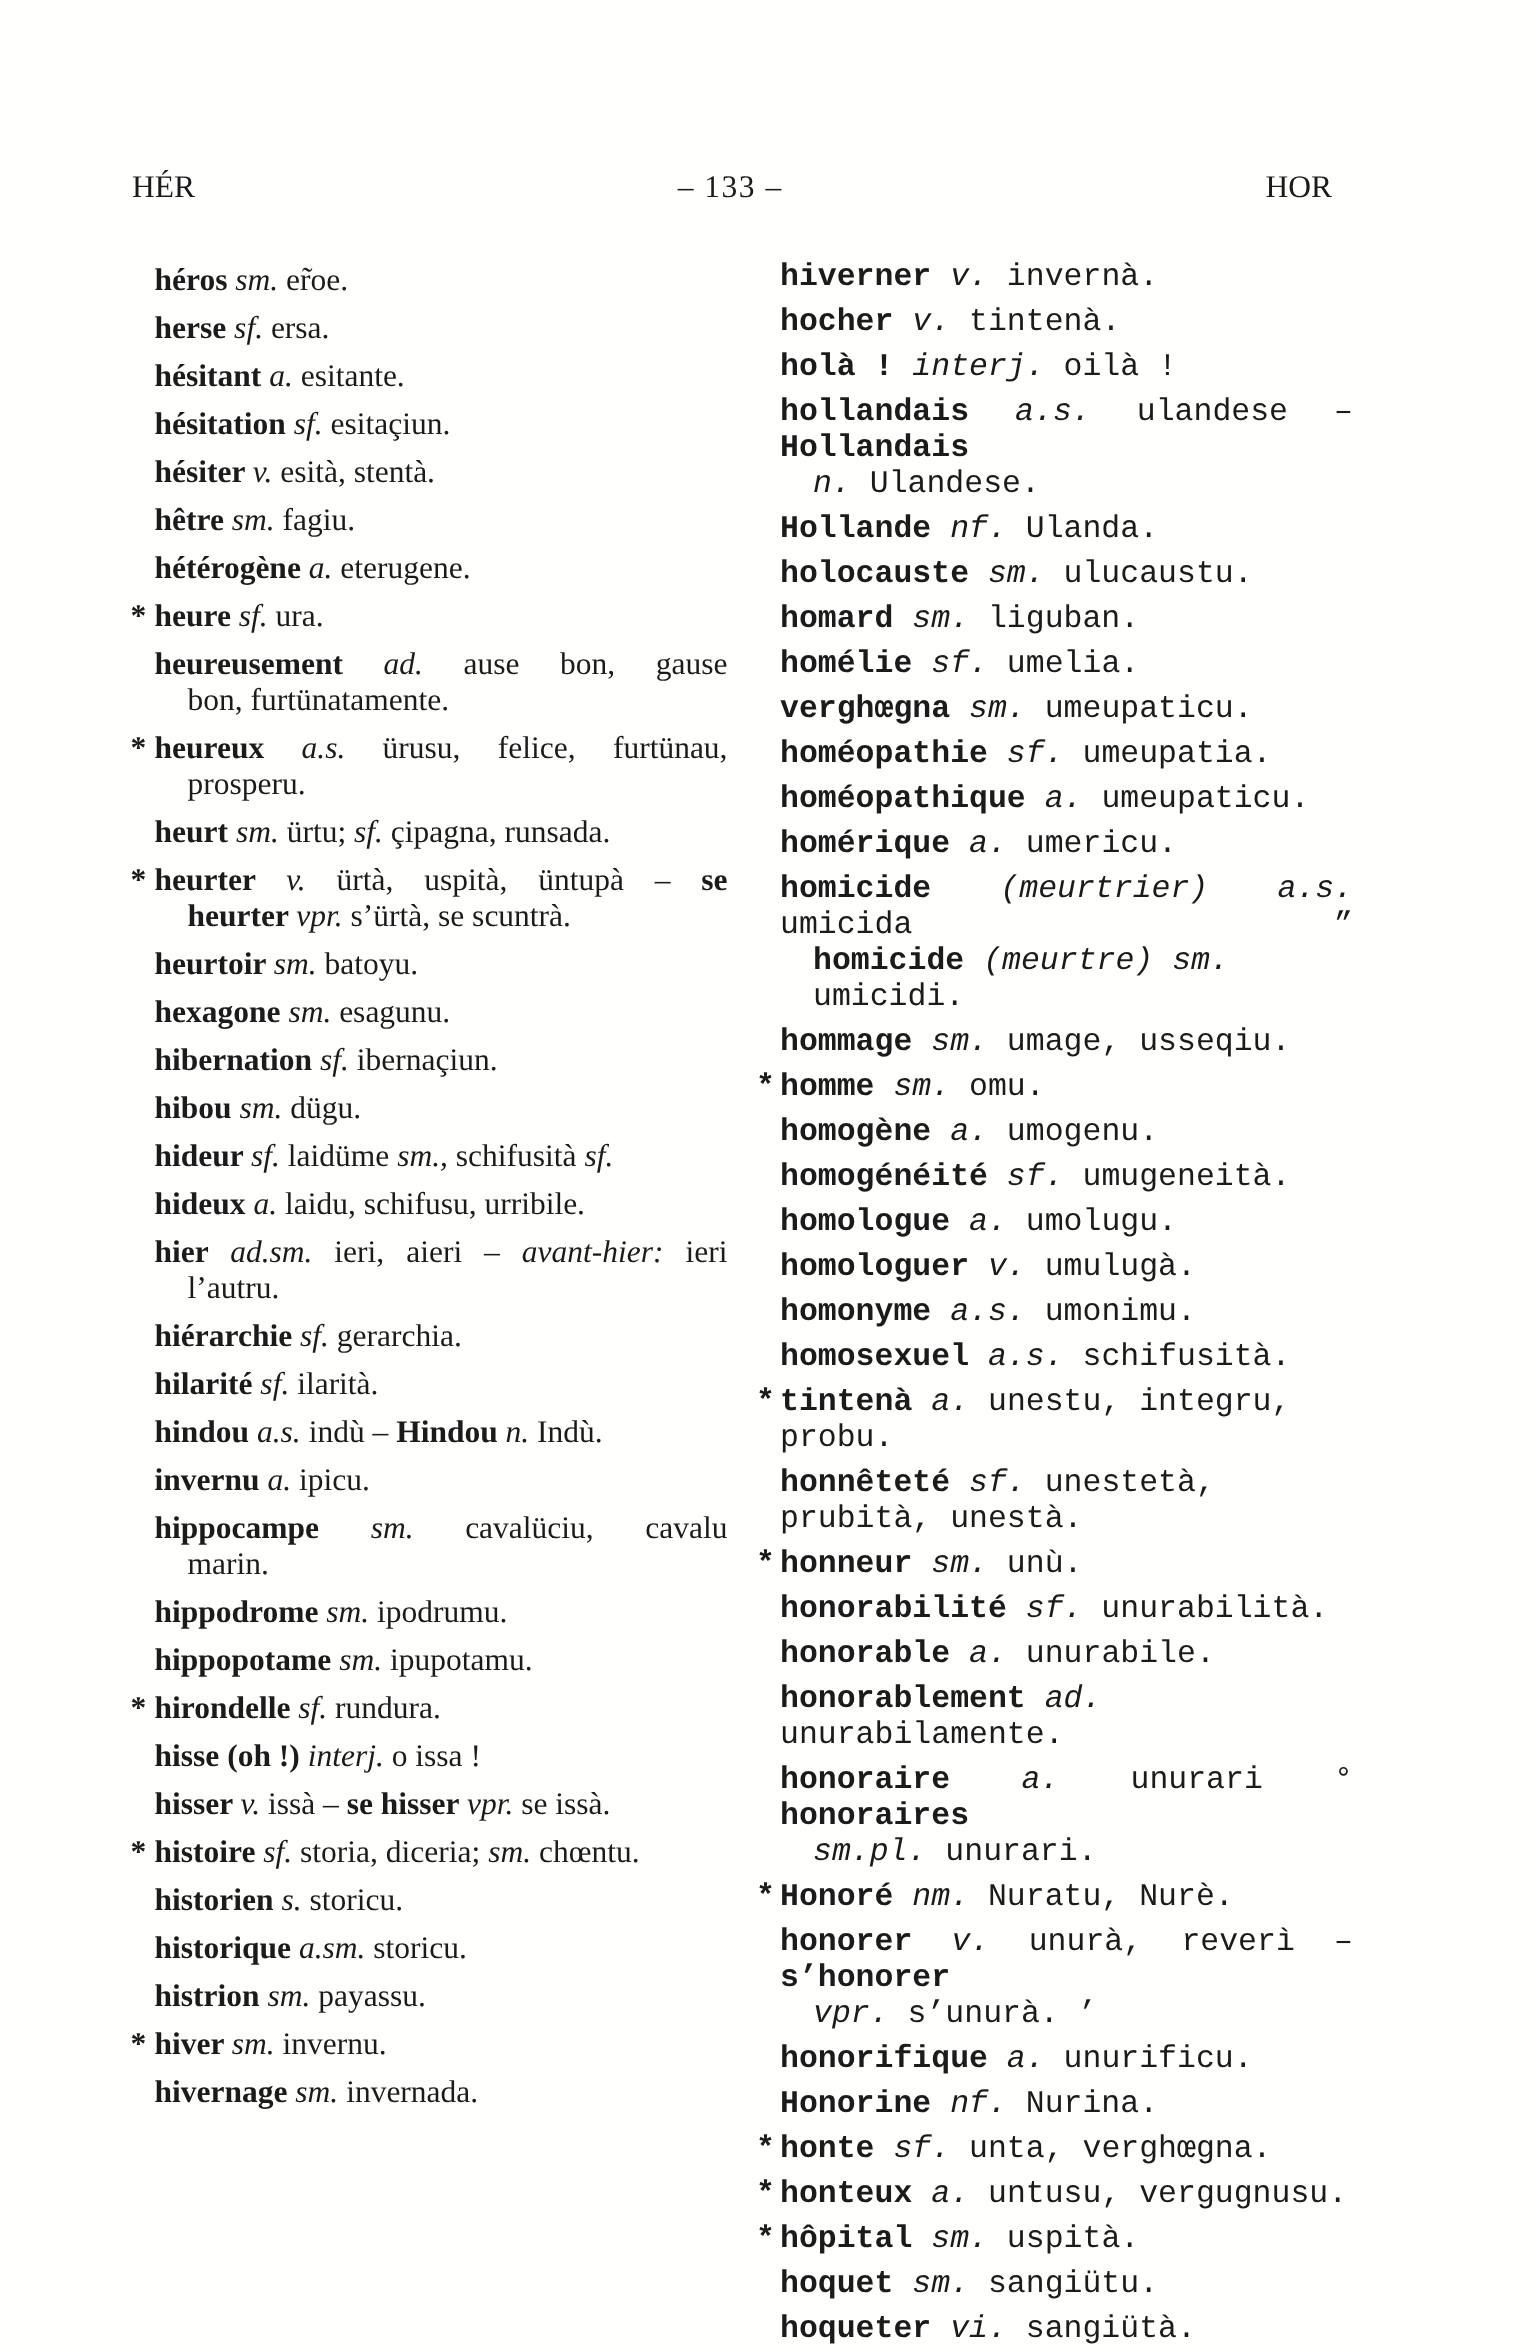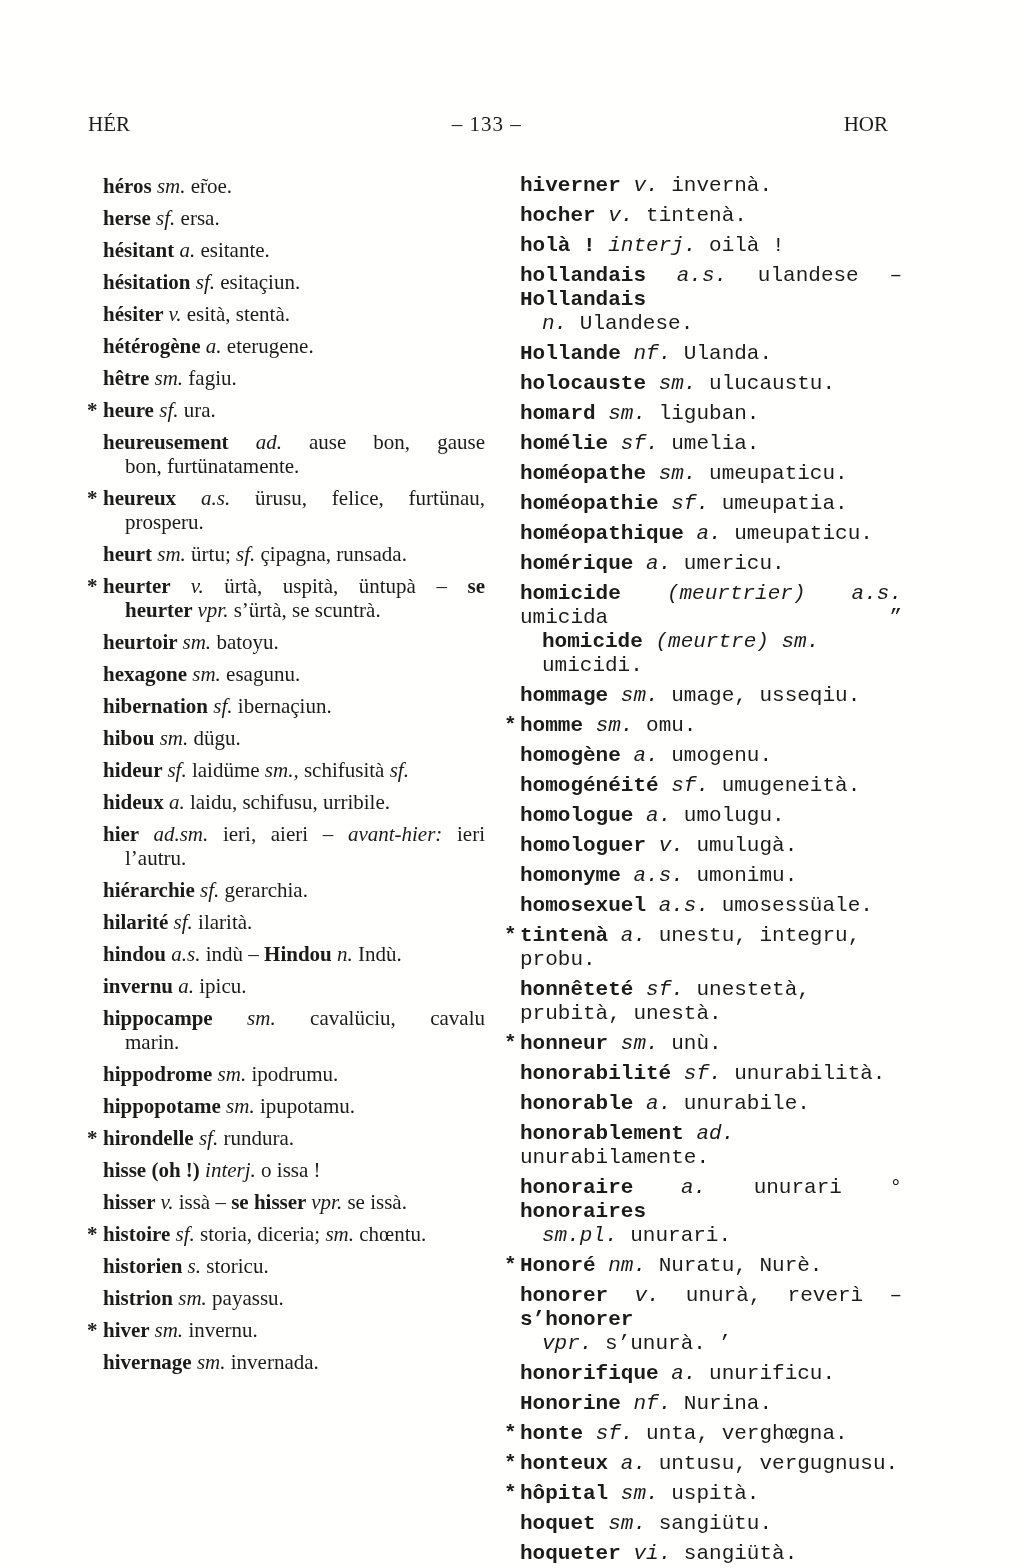--- a/index.html
+++ b/index.html
@@ -70,24 +70,24 @@
         <p class="entry">
           <span class="line"><span class="s-b">hésitant </span><span class="s-i">a.</span><span class="s-n"> esitante.</span></span>
         </p>
         <p class="entry">
           <span class="line"><span class="s-b">hésitation </span><span class="s-i">sf.</span><span class="s-n"> esitaçiun.</span></span>
         </p>
         <p class="entry">
           <span class="line"><span class="s-b">hésiter </span><span class="s-i">v.</span><span class="s-n"> esità, stentà.</span></span>
         </p>
         <p class="entry">
+          <span class="line"><span class="s-b">hêtre </span><span class="s-i">sm.</span><span class="s-n"> fagiu.</span></span>
+        </p>
+        <p class="entry">
           <span class="line"><span class="s-b">hétérogène </span><span class="s-i">a.</span><span class="s-n"> eterugene.</span></span>
-        </p>
-        <p class="entry">
-          <span class="line"><span class="s-b">hêtre </span><span class="s-i">sm.</span><span class="s-n"> fagiu.</span></span>
         </p>
         <p class="entry">
           <span class="star">*</span>
           <span class="line"><span class="s-b">heure </span><span class="s-i">sf.</span><span class="s-n"> ura.</span></span>
         </p>
         <p class="entry">
           <span class="line just"><span class="s-b">heureusement </span><span class="s-i">ad.</span><span class="s-n"> ause bon, gause</span></span>
           <span class="line cont"><span class="s-n">bon, furtünatamente.</span></span>
         </p>
         <p class="entry">
@@ -158,20 +158,23 @@
           <span class="line"><span class="s-b">hisser </span><span class="s-i">v.</span><span class="s-n"> issà – </span><span class="s-b">se hisser </span><span class="s-i">vpr.</span><span class="s-n"> se issà.</span></span>
         </p>
         <p class="entry">
           <span class="star">*</span>
           <span class="line"><span class="s-b">histoire </span><span class="s-i">sf.</span><span class="s-n"> storia, diceria; </span><span class="s-i">sm.</span><span class="s-n"> chœntu.</span></span>
         </p>
         <p class="entry">
           <span class="line"><span class="s-b">historien </span><span class="s-i">s.</span><span class="s-n"> storicu.</span></span>
         </p>
         <p class="entry">
+          <span class="line"><span class="s-b">historique </span><span class="s-i">a.sm.</span><span class="s-n"> storicu.</span></span>
+        </p>
+        <p class="entry">
           <span class="line"><span class="s-b">histrion </span><span class="s-i">sm.</span><span class="s-n"> payassu.</span></span>
         </p>
         <p class="entry">
           <span class="star">*</span>
           <span class="line"><span class="s-b">hiver </span><span class="s-i">sm.</span><span class="s-n"> invernu.</span></span>
         </p>
         <p class="entry">
           <span class="line"><span class="s-b">hivernage </span><span class="s-i">sm.</span><span class="s-n"> invernada.</span></span>
         </p>
       </div>
@@ -195,21 +198,21 @@
         <p class="entry">
           <span class="line"><span class="s-b">holocauste </span><span class="s-i">sm.</span><span class="s-n"> ulucaustu.</span></span>
         </p>
         <p class="entry">
           <span class="line"><span class="s-b">homard </span><span class="s-i">sm.</span><span class="s-n"> liguban.</span></span>
         </p>
         <p class="entry">
           <span class="line"><span class="s-b">homélie </span><span class="s-i">sf.</span><span class="s-n"> umelia.</span></span>
         </p>
         <p class="entry">
-          <span class="line"><span class="s-b">homéopathe </span><span class="s-i">sm.</span><span class="s-n"> umeupaticu.</span></span>
+          <span class="line"><span class="s-b">verghœgna </span><span class="s-i">sm.</span><span class="s-n"> umeupaticu.</span></span>
         </p>
         <p class="entry">
           <span class="line"><span class="s-b">homéopathie </span><span class="s-i">sf.</span><span class="s-n"> umeupatia.</span></span>
         </p>
         <p class="entry">
           <span class="line"><span class="s-b">homéopathique </span><span class="s-i">a.</span><span class="s-n"> umeupaticu.</span></span>
         </p>
         <p class="entry">
           <span class="line"><span class="s-b">homérique </span><span class="s-i">a.</span><span class="s-n"> umericu.</span></span>
         </p>
@@ -233,21 +236,21 @@
         <p class="entry">
           <span class="line"><span class="s-b">homologue </span><span class="s-i">a.</span><span class="s-n"> umolugu.</span></span>
         </p>
         <p class="entry">
           <span class="line"><span class="s-b">homologuer </span><span class="s-i">v.</span><span class="s-n"> umulugà.</span></span>
         </p>
         <p class="entry">
           <span class="line"><span class="s-b">homonyme </span><span class="s-i">a.s.</span><span class="s-n"> umonimu.</span></span>
         </p>
         <p class="entry">
-          <span class="line"><span class="s-b">homosexuel </span><span class="s-i">a.s.</span><span class="s-n"> umosessüale.</span></span>
+          <span class="line"><span class="s-b">homosexuel </span><span class="s-i">a.s.</span><span class="s-n"> schifusità.</span></span>
         </p>
         <p class="entry">
           <span class="star">*</span>
           <span class="line"><span class="s-b">tintenà </span><span class="s-i">a.</span><span class="s-n"> unestu, integru, probu.</span></span>
         </p>
         <p class="entry">
           <span class="line"><span class="s-b">honnêteté </span><span class="s-i">sf.</span><span class="s-n"> unestetà, prubità, unestà.</span></span>
         </p>
         <p class="entry">
           <span class="star">*</span>

